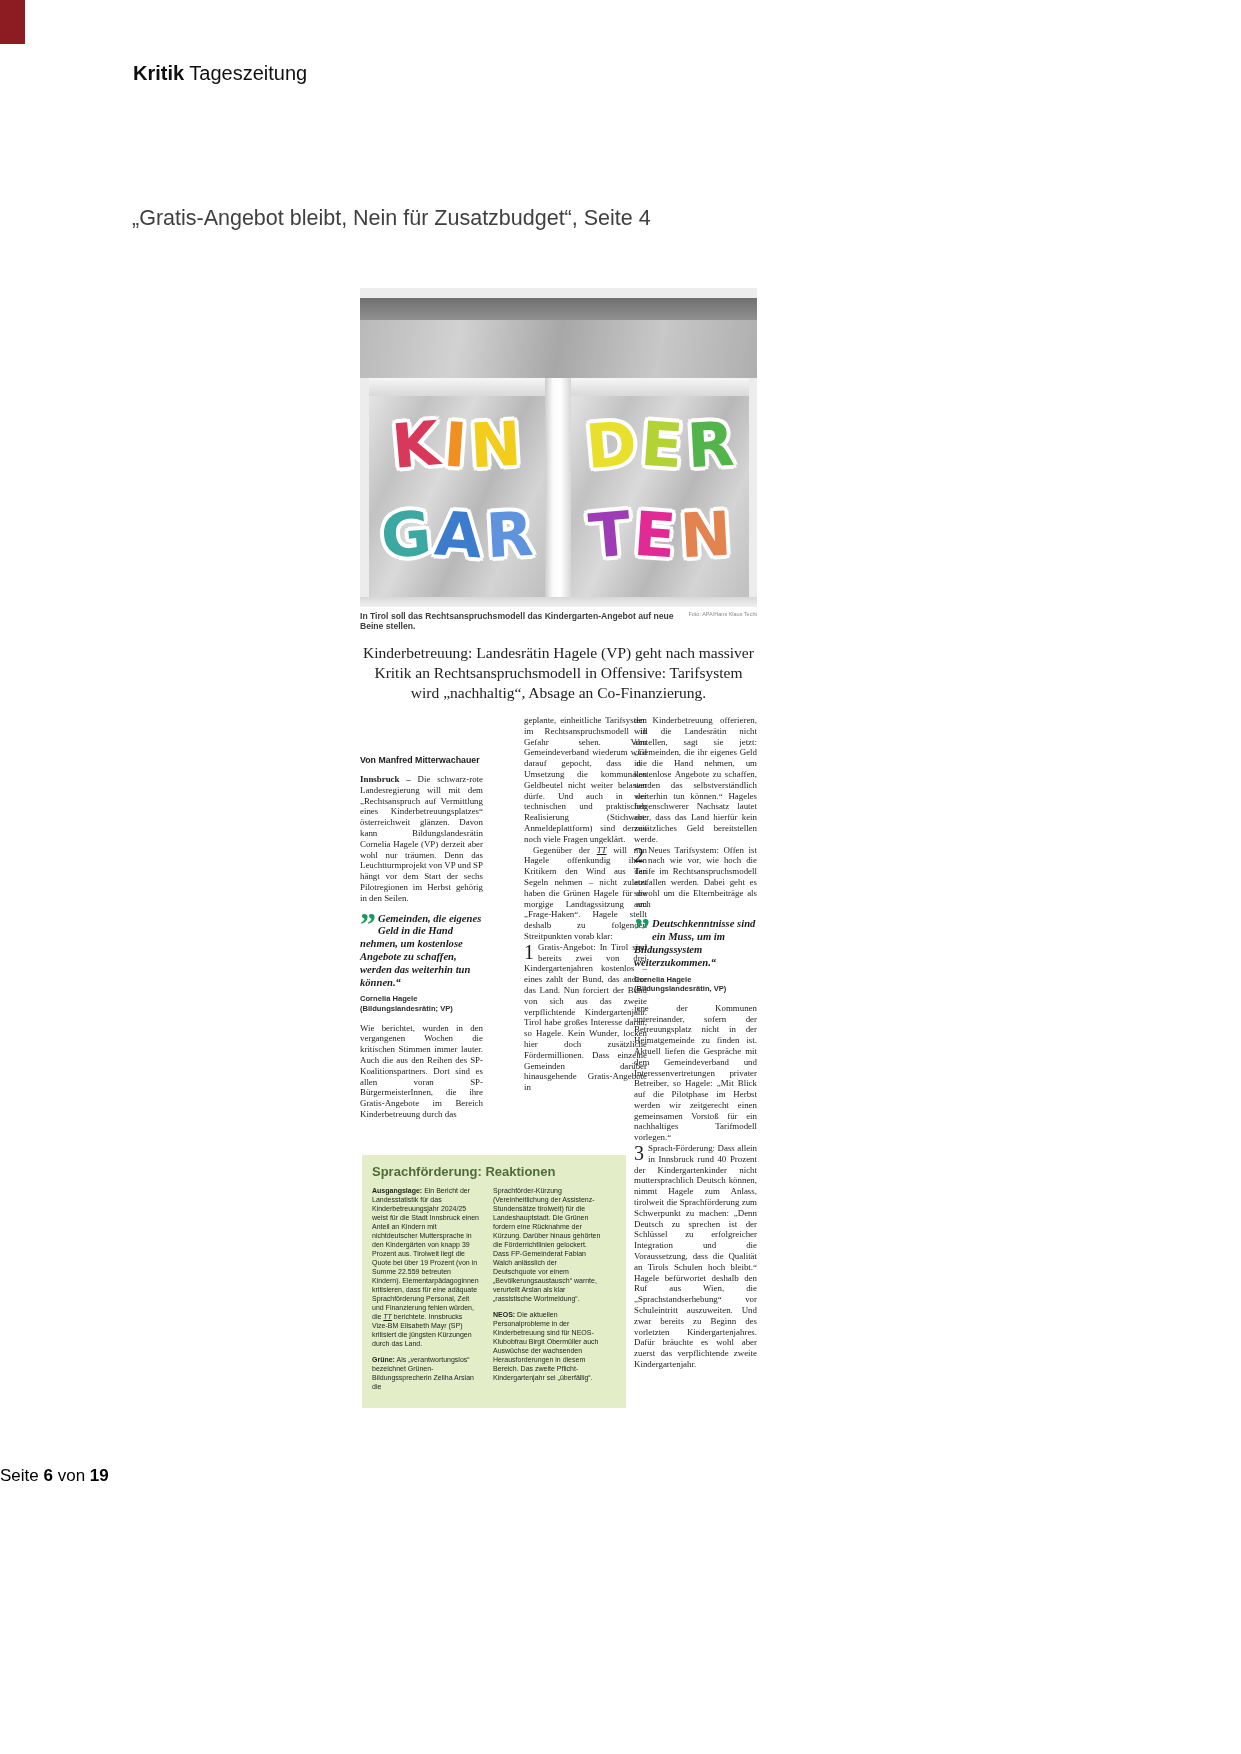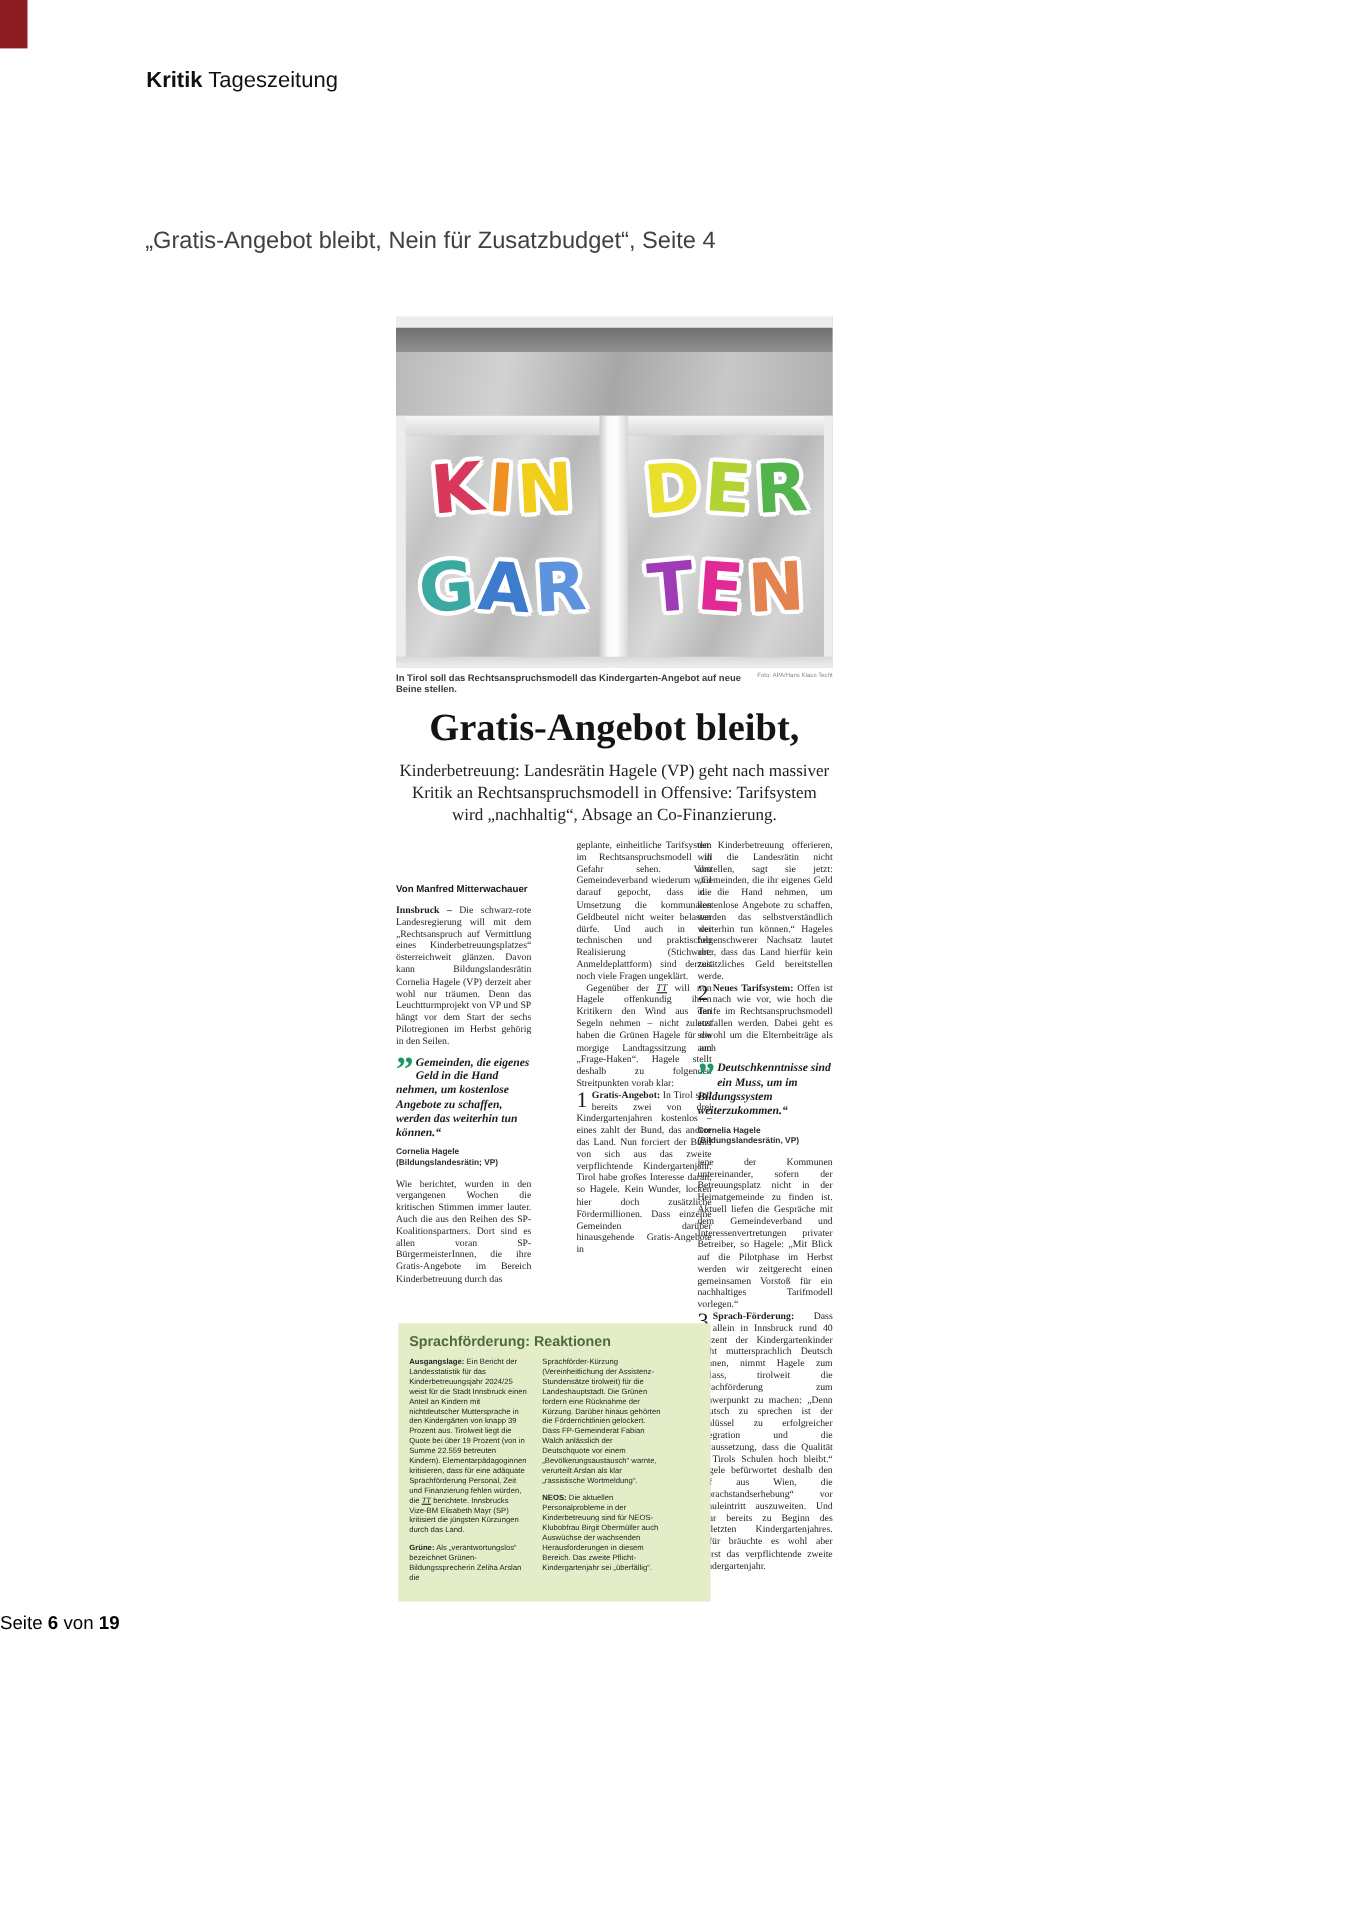--- a/index.html
+++ b/index.html
@@ -54,31 +54,31 @@
   .columns{position:relative;margin-top:12px;height:690px;}
   .col{position:absolute;top:0;width:123px;}
   .col1{left:0;}.col2{left:148px;margin-left:16px;}.col3{left:274px;}
 
   .byline{font-size:8.8px;font-weight:bold;margin-bottom:9px;color:#1a1a1a;margin-top:40px;}
   .body-para{font-family:"Liberation Serif",serif;font-size:8.9px;line-height:10.8px;
       text-align:justify;margin:0;color:#1c1c1c;hyphens:auto;-webkit-hyphens:auto;}
   .body-para.indent{text-indent:9px;}
   .drop-num{float:left;font-family:"Liberation Serif",serif;font-size:20px;line-height:18px;
       margin:1px 4px 0 0;color:#1c1c1c;}
-  .lead-bold{font-weight:bold;}
+  .lead-bold{font-weight:normal;}
   .seg-b{font-weight:bold;}
   .seg-i{font-style:italic;text-decoration:underline;}
 
   .pullquote{margin:9px 0 5px;font-family:"Liberation Serif",serif;font-size:10.6px;line-height:12.8px;
       font-style:italic;font-weight:bold;color:#1c1c1c;text-align:left;}
   .quote-mark{float:left;font-size:32px;line-height:22px;margin:0 4px 0 0;font-style:normal;letter-spacing:-2px;}
   .attribution{font-size:7.6px;line-height:9.6px;font-weight:bold;color:#2e2e2e;margin:5px 0 9px;}
 
   
-  .infobox{position:absolute;left:2px;top:440px;width:284px;padding:9px 10px 10px;box-sizing:border-box;}
+  .infobox{position:absolute;left:2px;top:440px;width:264px;padding:9px 10px 10px;box-sizing:border-box;}
   .infobox-title{font-size:13px;font-weight:bold;margin-bottom:7px;}
   .infobox-cols{display:flex;gap:13px;}
   .ib-col{width:108px;}
   .ib-para{font-size:7px;line-height:9px;margin:0 0 7px;color:#222;text-align:left;}
 
   .footer{position:absolute;left:0;top:1466px;width:100%;text-align:left;font-size:17px;color:#000000;}
   .footer .b{font-weight:bold;}
 </style>
 </head>
 <body>
@@ -111,21 +111,20 @@
       </div>
     <div class="photo-sill"></div>
   </div>
 
   <div class="caption-row">
     <span class="caption">In Tirol soll das Rechtsanspruchsmodell das Kindergarten-Angebot auf neue Beine stellen.</span>
     <span class="credit">Foto: APA/Hans Klaus Techt</span>
   </div>
 
   <div class="article-headline">
-    <div>Gratis-Angebot bleibt,</div>
   </div>
 
   <div class="subhead">Kinderbetreuung: Landesrätin Hagele (VP) geht nach massiver Kritik an Rechtsanspruchsmodell in Offensive: Tarifsystem wird „nachhaltig“, Absage an Co-Finanzierung.</div>
 
   <div class="columns">
     <div class="col col1">
         <div class="byline">Von Manfred Mitterwachauer</div>
         <p class="body-para"><span class="seg-b ">Innsbruck – </span><span>Die schwarz-rote Landesregierung will mit dem „Rechtsanspruch auf Vermittlung eines Kinderbetreuungsplatzes“ österreichweit glänzen. Davon kann Bildungslandesrätin Cornelia Hagele (VP) derzeit aber wohl nur träumen. Denn das Leuchtturmprojekt von VP und SP hängt vor dem Start der sechs Pilotregionen im Herbst gehörig in den Seilen.</span></p>
         <div class="pullquote"><span class="quote-mark" style="color: rgb(23, 153, 95);">”</span><span>Gemeinden, die eigenes Geld in die Hand nehmen, um kostenlose Angebote zu schaffen, werden das weiterhin tun können.“</span></div>
         <div class="attribution">

